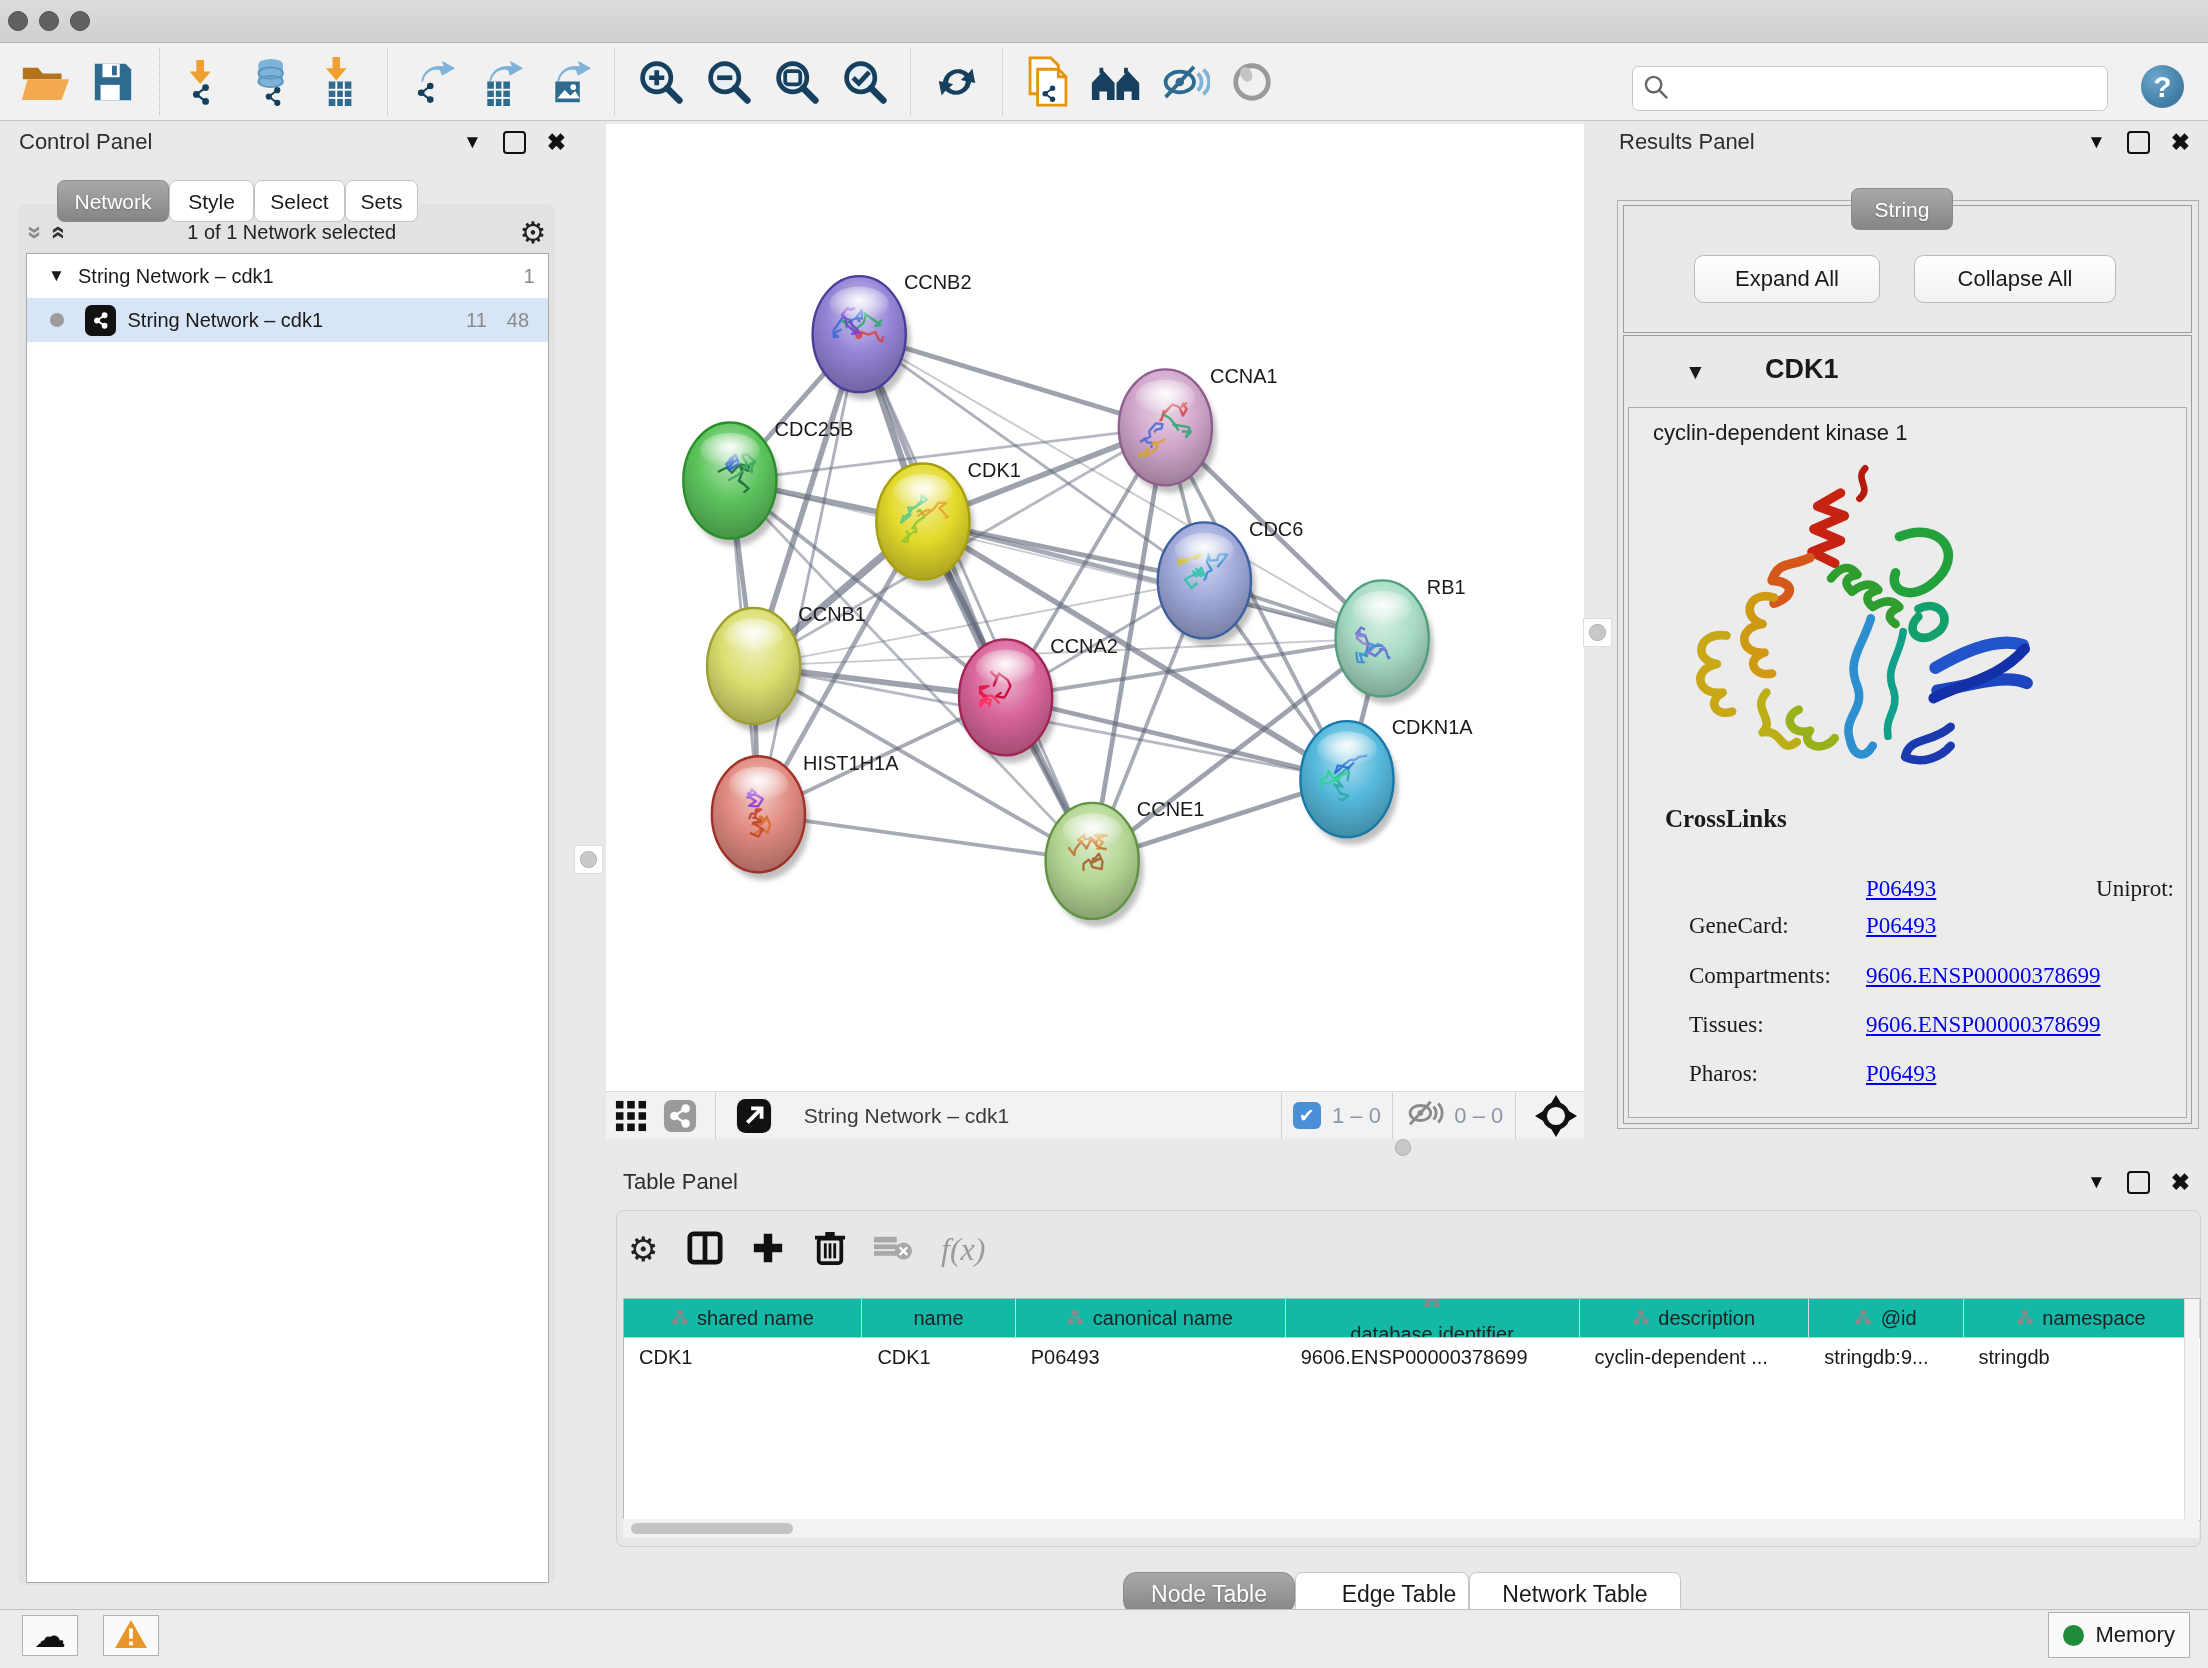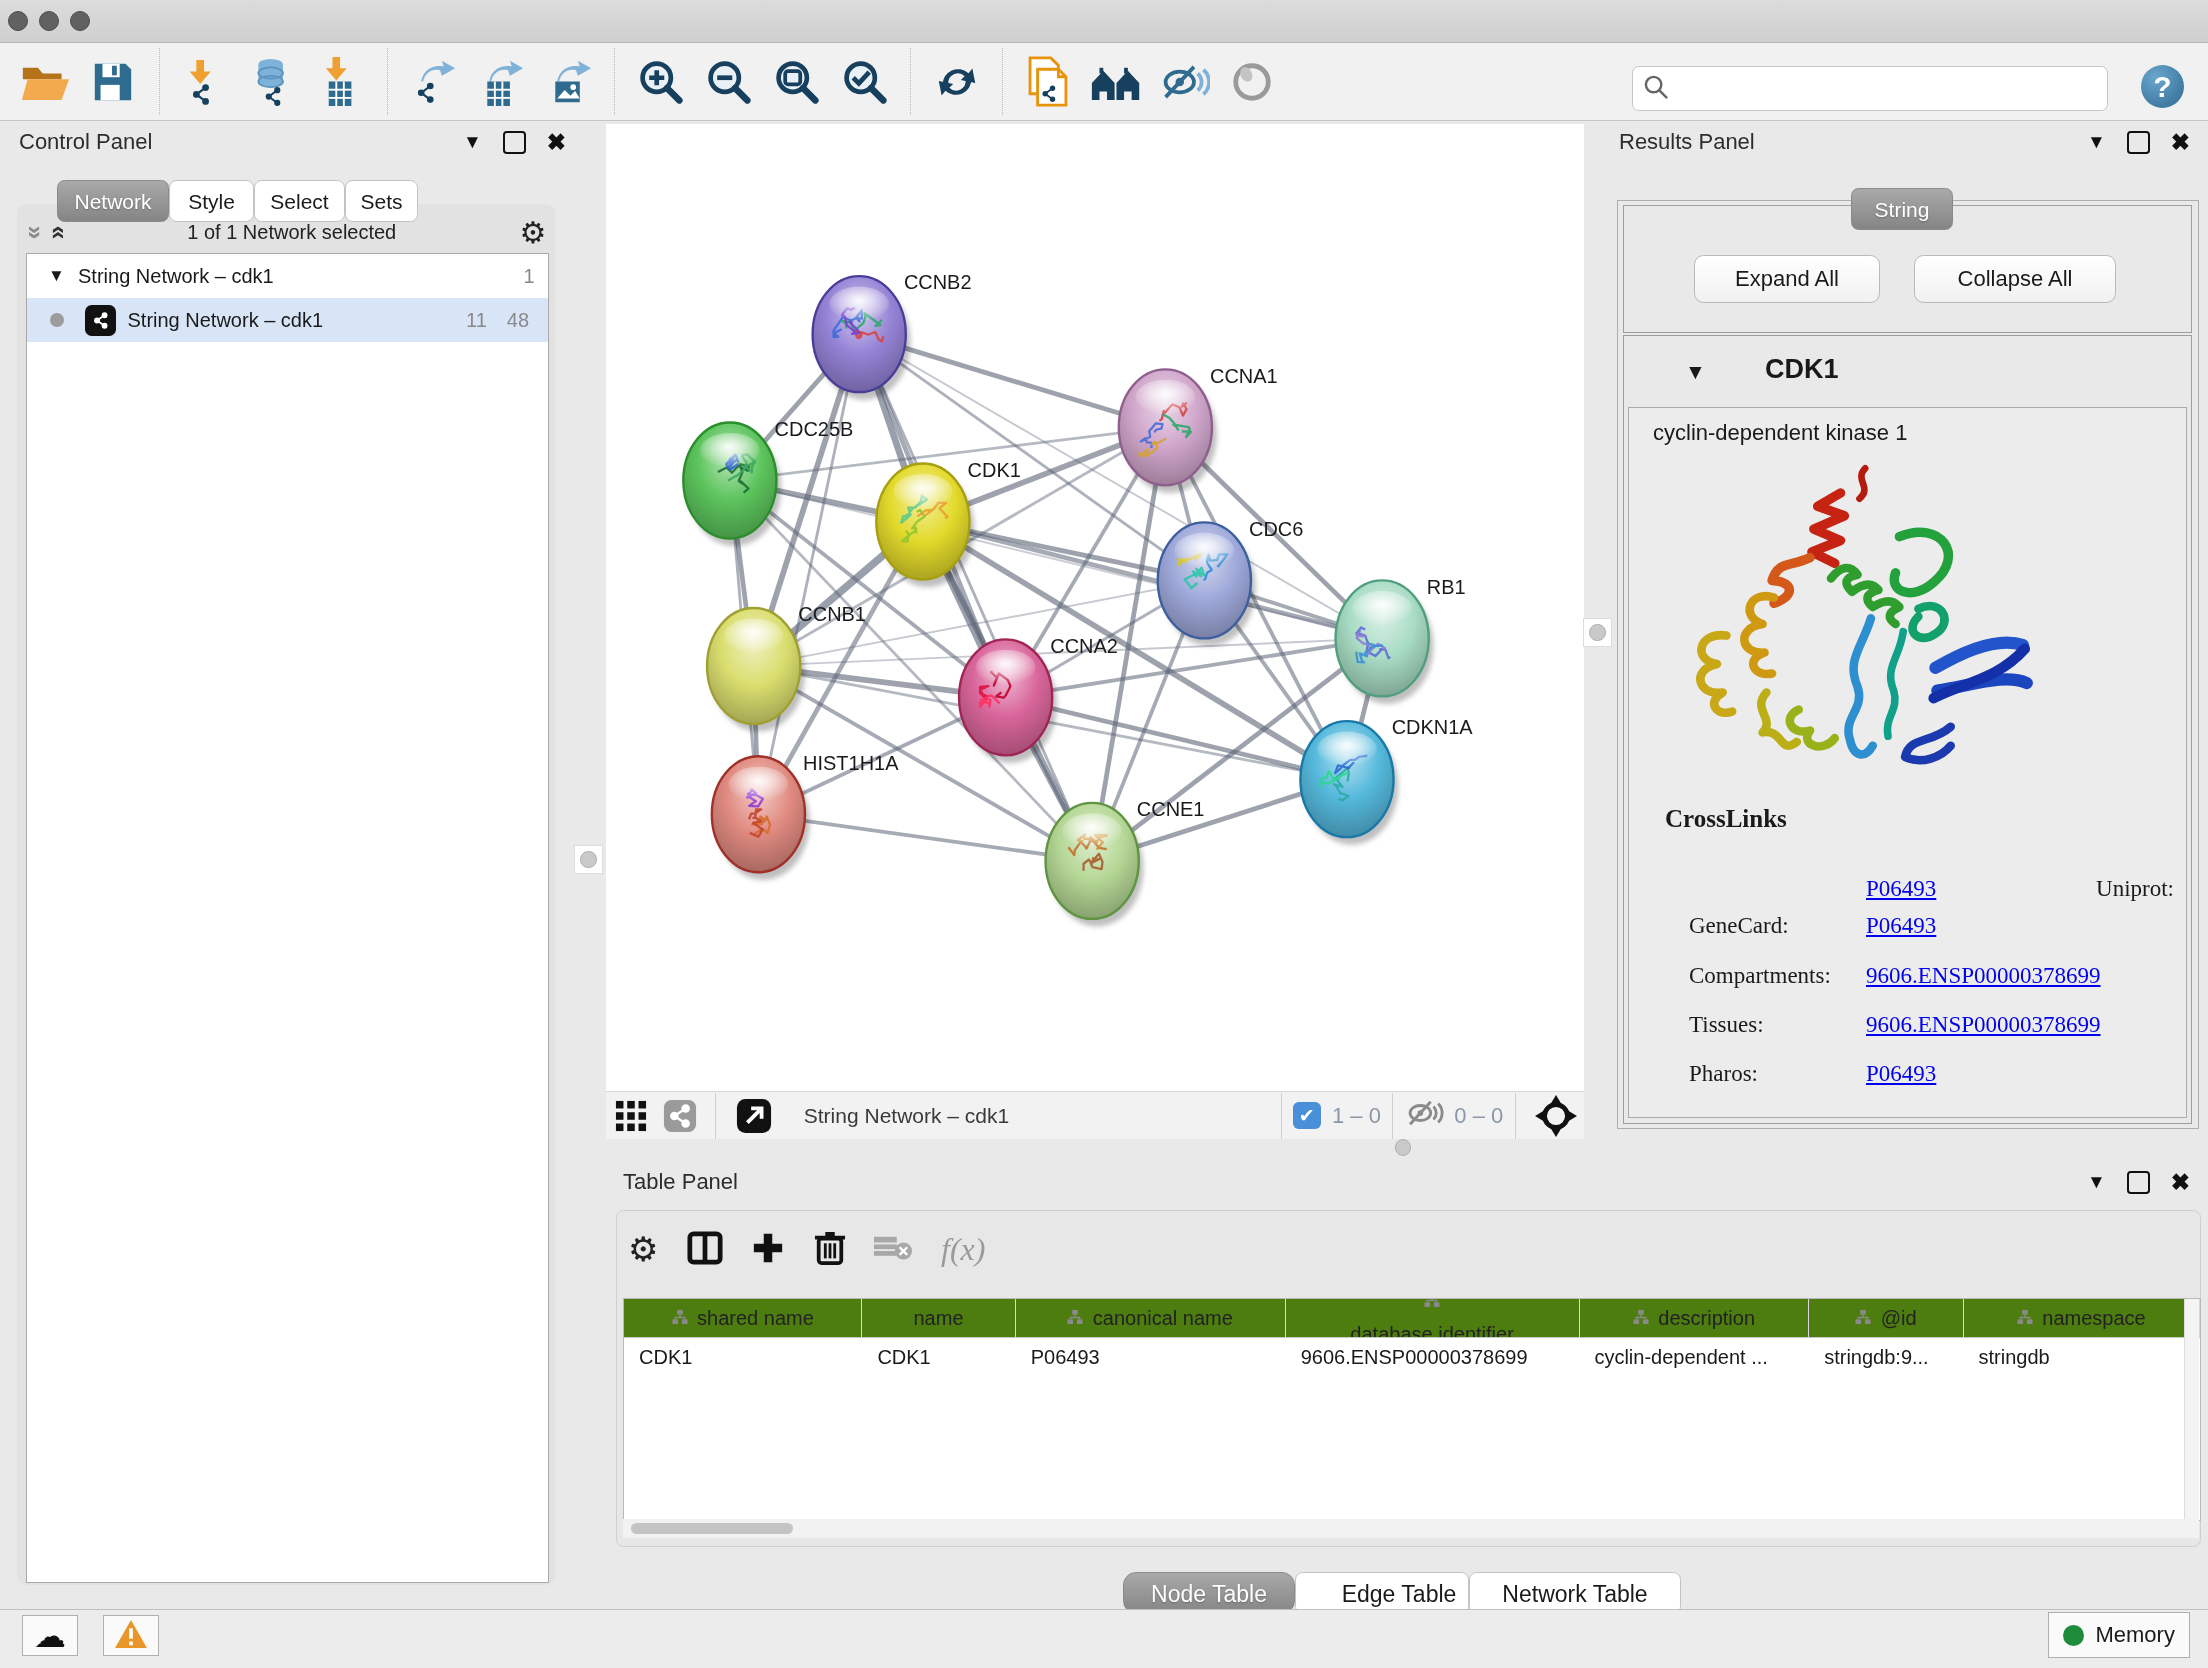--- a/index.html
+++ b/index.html
@@ -59,21 +59,21 @@
   .res-content{left:1628px;top:407px;width:557px;height:709px;background:#ececec;border:1px solid #ababab;}
   .serif{font-family:"Liberation Serif",serif;}
   .xlink{color:#0000ee;text-decoration:underline;}
   .xrow{position:absolute;font-size:23px;}
   
   .tp-container{left:616px;top:1210px;width:1583px;height:335px;background:#e7e7e7;
                 border:1px solid #cfcfcf;border-radius:7.6px;}
   .tp-toolbar{left:628px;top:1225px;height:48px;display:flex;align-items:center;gap:28.5px;}
   .tbl{left:623px;top:1298px;width:1576px;height:221px;background:#fff;border:1px solid #b9b9b9;
        overflow:hidden;}
-  .tbl-head{display:flex;height:38px;background:#4d7c0f;border-bottom:1px solid #c9c9c9;}
+  .tbl-head{display:flex;height:38px;background:#14b8a6;border-bottom:1px solid #c9c9c9;}
   .th{display:flex;align-items:center;justify-content:center;gap:9.5px;font-size:20px;color:#222;
       box-sizing:border-box;border-right:1px solid #d8d8d8;overflow:hidden;white-space:nowrap;}
   .tbl-row{display:flex;height:38px;background:#fff;}
   .td{font-size:20px;padding-left:15px;display:flex;align-items:center;box-sizing:border-box;
       overflow:hidden;white-space:nowrap;}
   .hscroll{left:623px;top:1519px;width:1576px;height:19px;background:#f2f2f2;}
   .hscroll .handle{position:absolute;left:7.6px;top:3.8px;width:162px;height:11.4px;background:#c4c4c4;
                    border-radius:5.7px;}
   .vscroll{left:2184px;top:1299px;width:14.3px;height:220px;background:#f4f4f4;border-left:1px solid #ddd;}
   .fx{font-family:"Liberation Serif",serif;font-style:italic;font-size:32px;color:#9a9a9a;}

